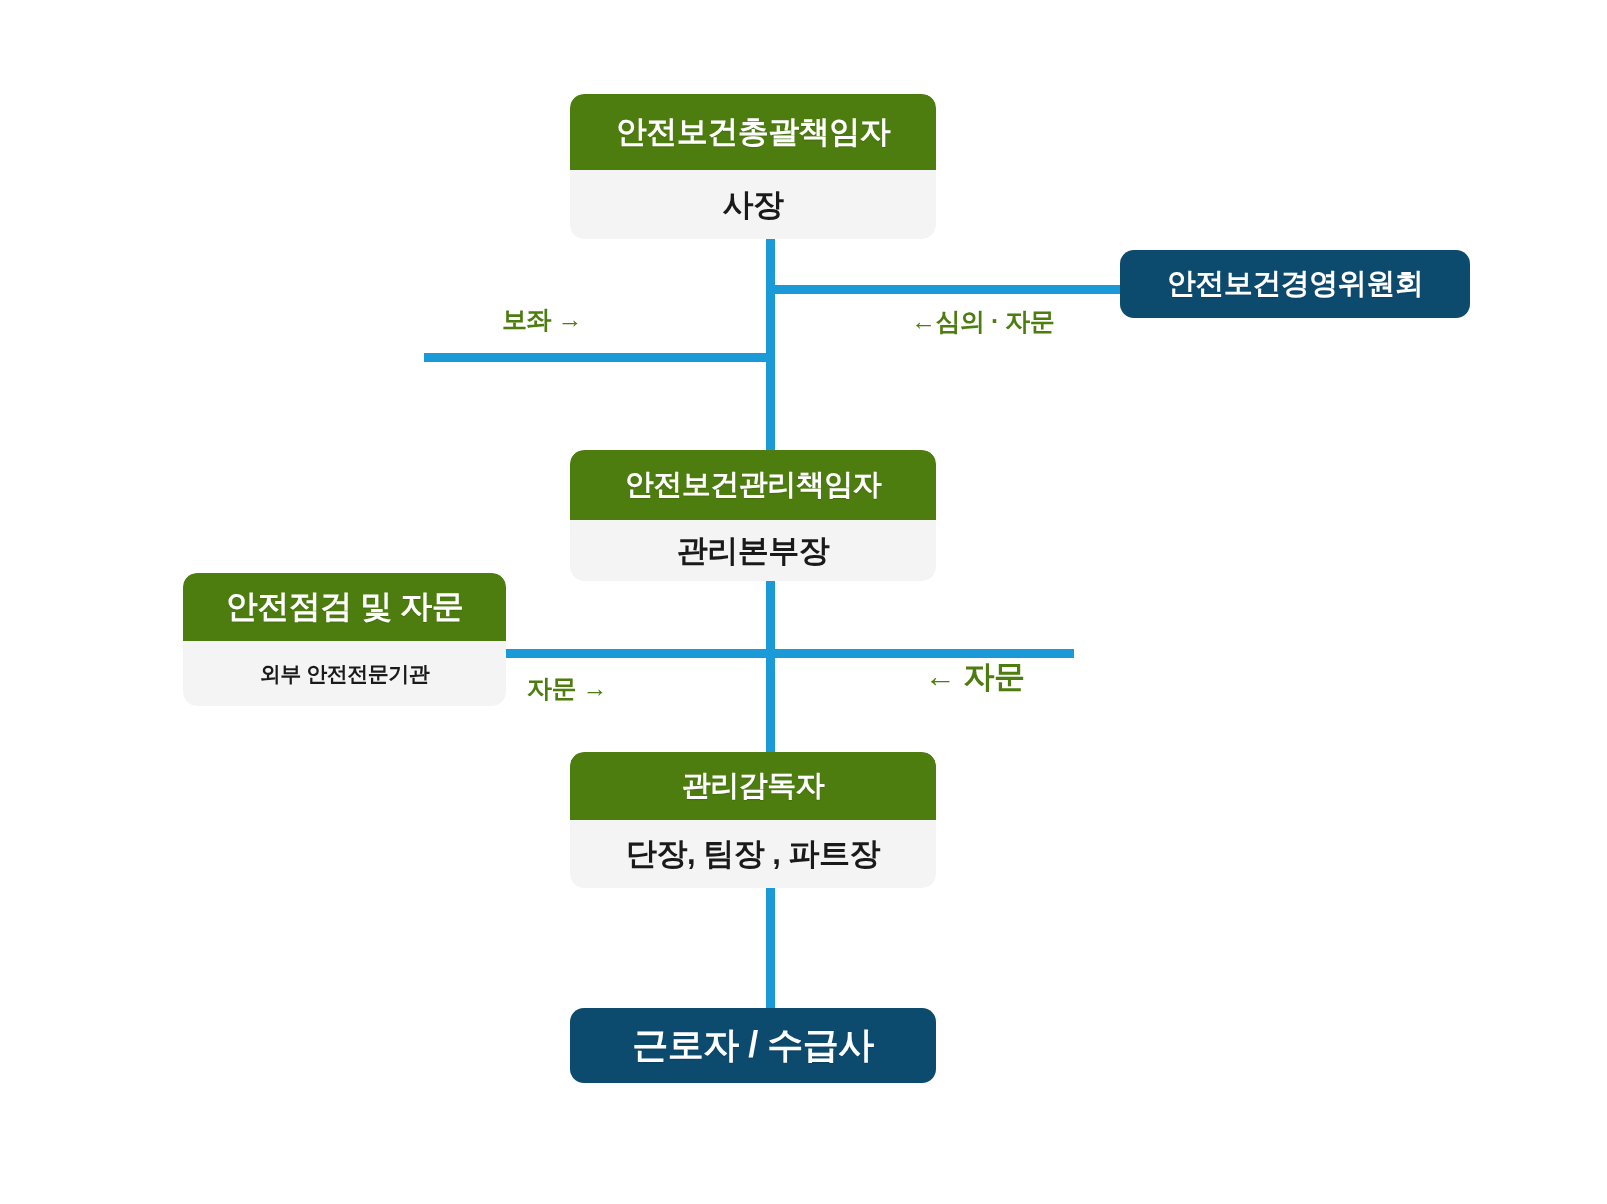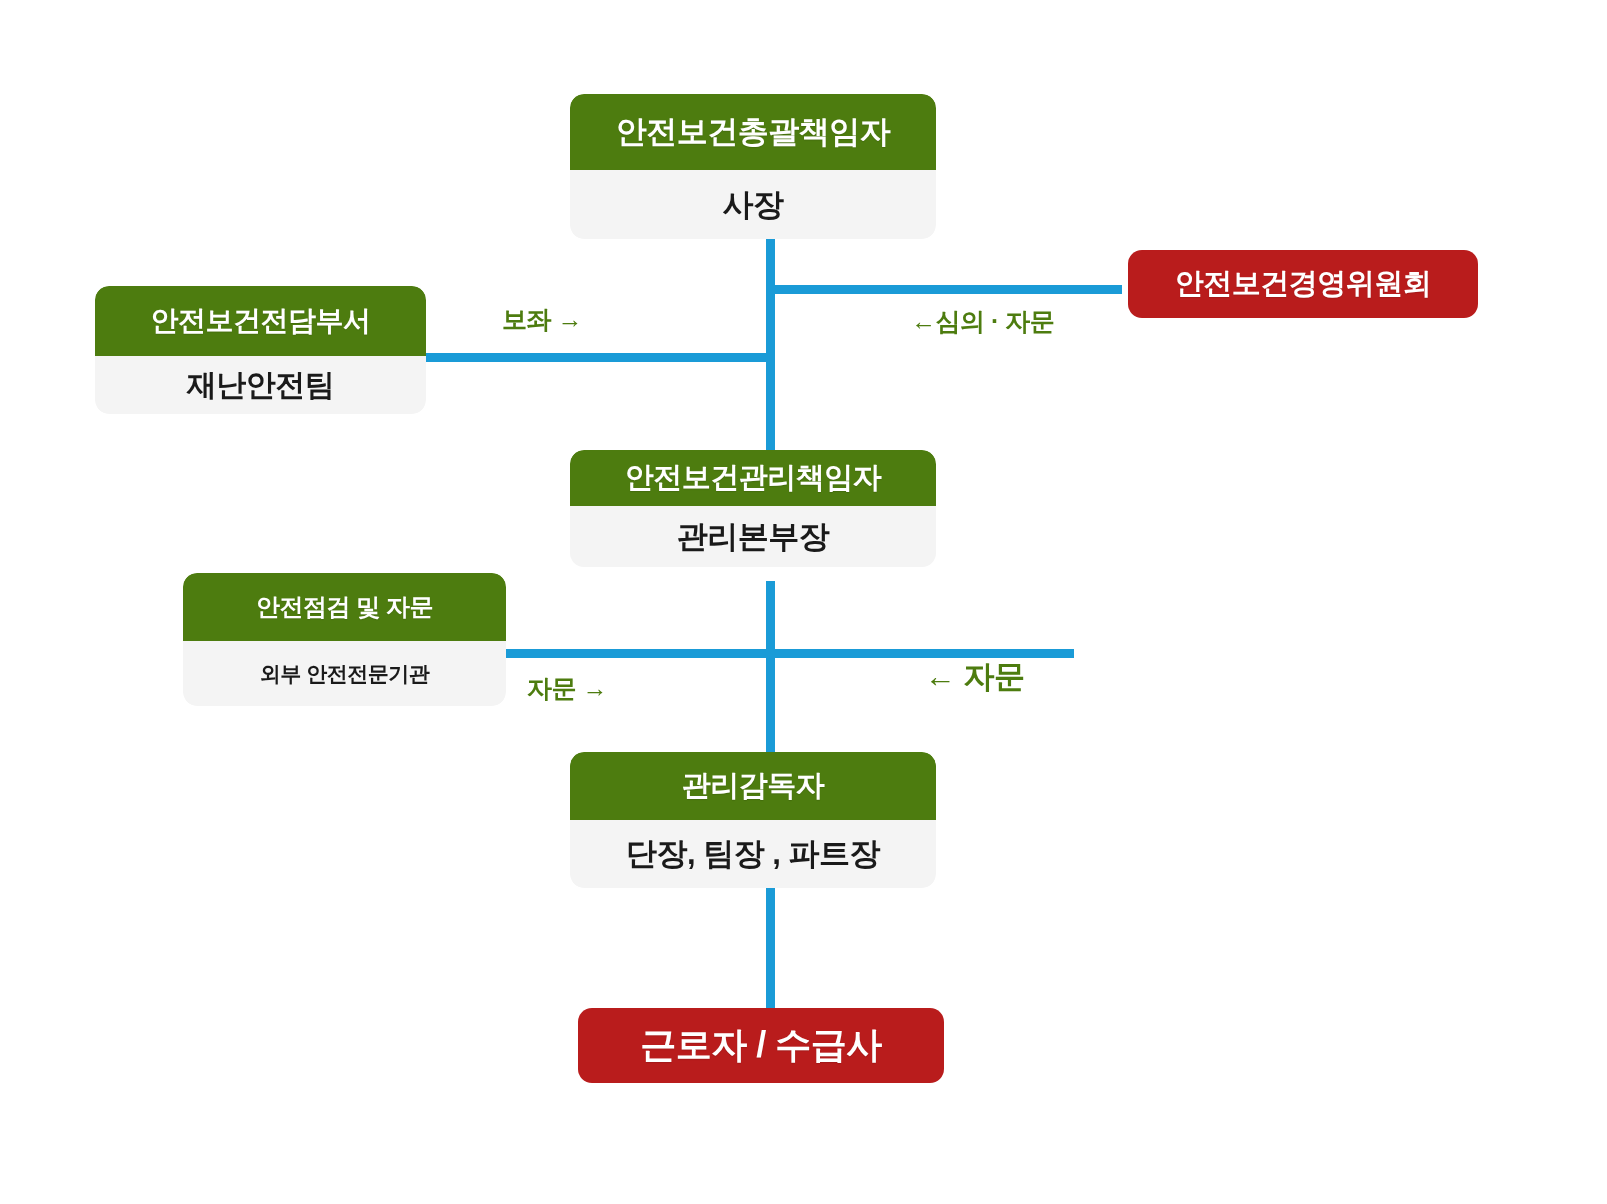--- a/index.html
+++ b/index.html
@@ -50,25 +50,24 @@
     background: #f4f4f4;
     color: #1a1a1a;
     font-weight: bold;
     text-align: left;
     letter-spacing: -0.5px;
     display: flex;
     align-items: center;
     justify-content: center;
   }
   .node.solo {
-    background: #b91c1c;
+    background: #0c4a6e;
     display: flex;
     align-items: flex-start;
     justify-content: center;
-    margin-left: 8px;
   }
   .node.solo .hdr {
     background: transparent;
     width: 100%;
     height: 100%;
   }
 
   
   .node.stacked .hdr { border-radius: 14px 14px 0 0; }
   .node.stacked .body { border-radius: 0 0 14px 14px; }
@@ -88,25 +87,25 @@
   #node-ceo .body  { height: 69px; font-size: 31px; }
 
   #node-dept       { left: 95px;   top: 286px; width: 331px; height: 128px; }
   #node-dept .hdr  { height: 70px; font-size: 28px; }
   #node-dept .body { height: 58px; font-size: 30px; }
 
   #node-committee      { left: 1120px; top: 250px; width: 350px; height: 68px; }
   #node-committee .hdr { font-size: 29px; }
 
   #node-manager        { left: 570px;  top: 450px; width: 366px; height: 131px; }
-  #node-manager .hdr   { height: 56px; font-size: 29px; }
+  #node-manager .hdr   { height: 70px; font-size: 29px; }
   #node-manager .body  { height: 61px; font-size: 31px; }
 
   #node-safety        { left: 183px;  top: 573px; width: 323px; height: 133px; }
-  #node-safety .hdr   { height: 68px; font-size: 24px; }
+  #node-safety .hdr   { height: 68px; font-size: 32px; }
   #node-safety .body  { height: 65px; font-size: 21px; }
 
   #node-health        { left: 1072px; top: 573px; width: 328px; height: 133px; }
   #node-health .hdr   { height: 68px; font-size: 28px; }
   #node-health .body  { height: 65px; font-size: 28px; }
 
   #node-supervisor        { left: 570px;  top: 752px; width: 366px; height: 136px; }
   #node-supervisor .hdr   { height: 68px; font-size: 29px; }
   #node-supervisor .body  { height: 68px; font-size: 31px; }
 
@@ -137,24 +136,20 @@
   <div class="line v" id="trunk-3"></div>
   <div class="line h" id="branch-committee"></div>
   <div class="line h" id="branch-dept"></div>
   <div class="line h" id="branch-advisory"></div>
 
   <div class="node stacked" id="node-ceo">
     <div class="hdr">안전보건총괄책임자</div>
     <div class="body">사장</div>
   </div>
 
-  <div class="node stacked" id="node-dept">
-    <div class="hdr">안전보건전담부서</div>
-    <div class="body">재난안전팀</div>
-  </div>
 
   <div class="node solo" id="node-committee">
     <div class="hdr">안전보건경영위원회</div>
   </div>
 
   <div class="node stacked" id="node-manager">
     <div class="hdr">안전보건관리책임자</div>
     <div class="body">관리본부장</div>
   </div>
 

